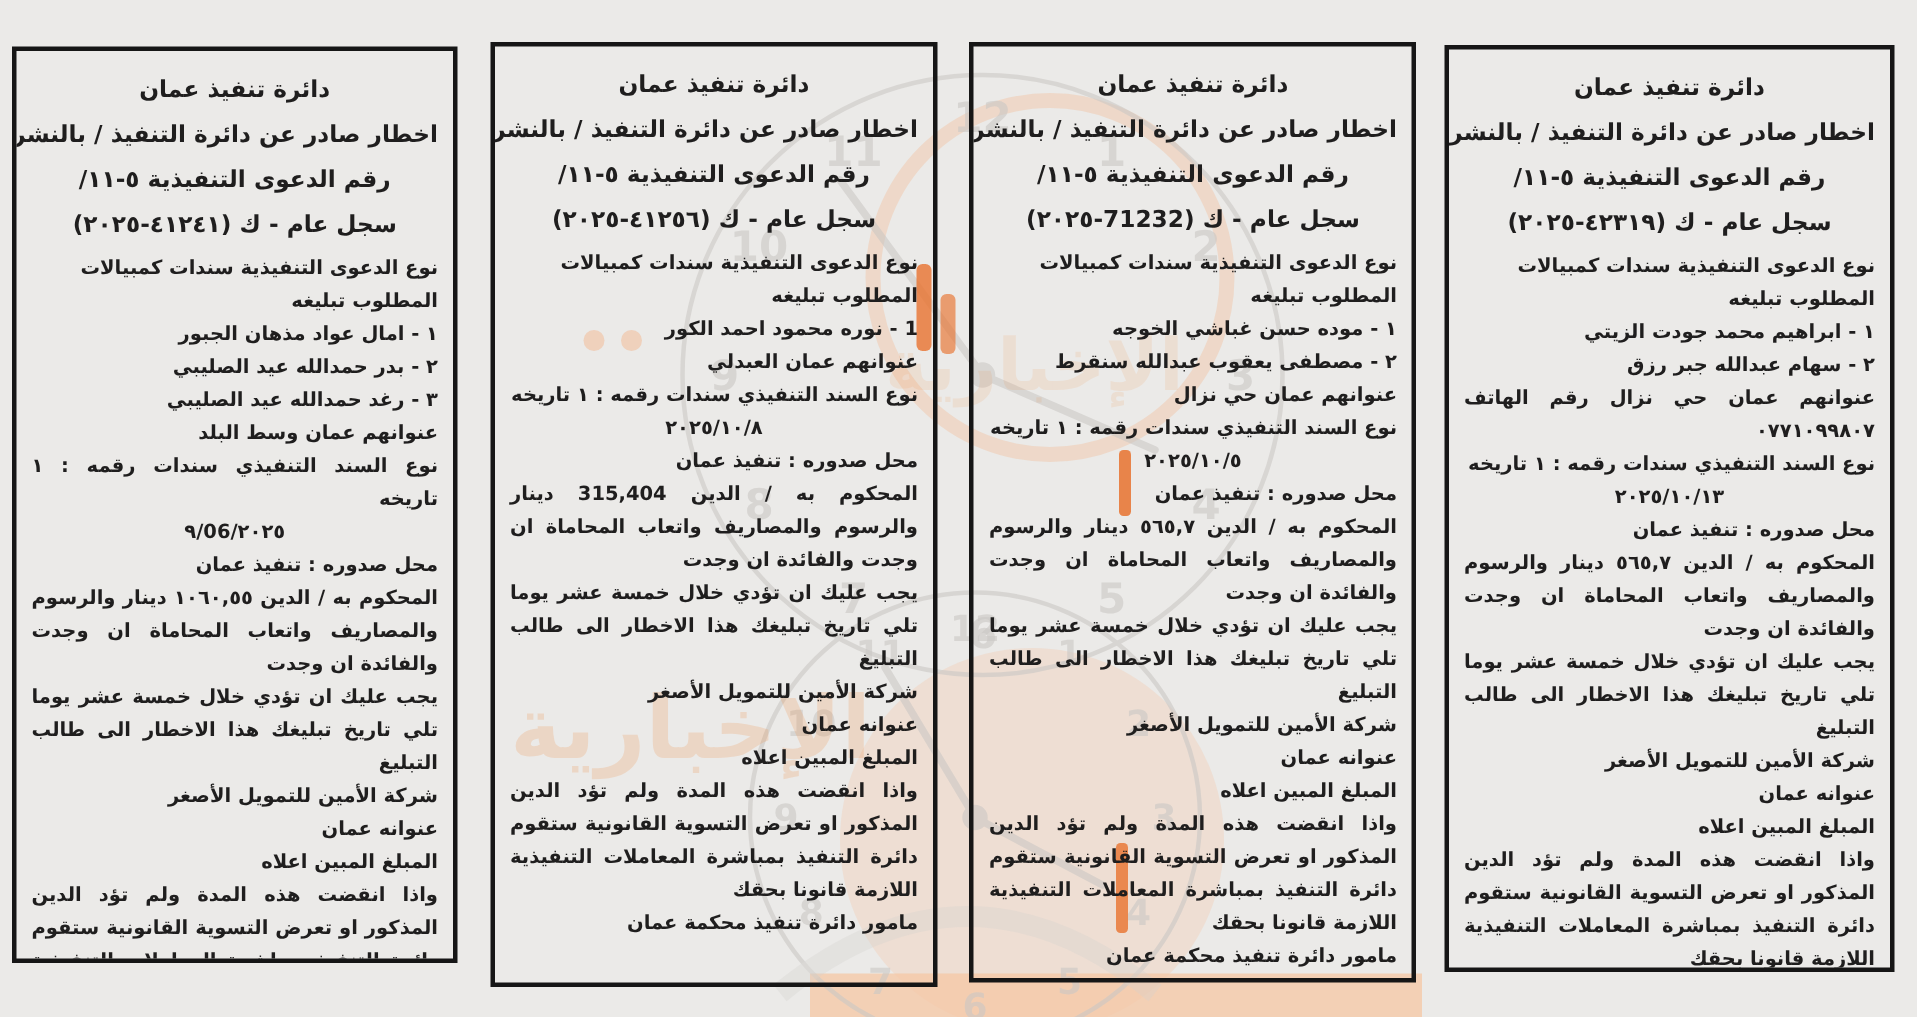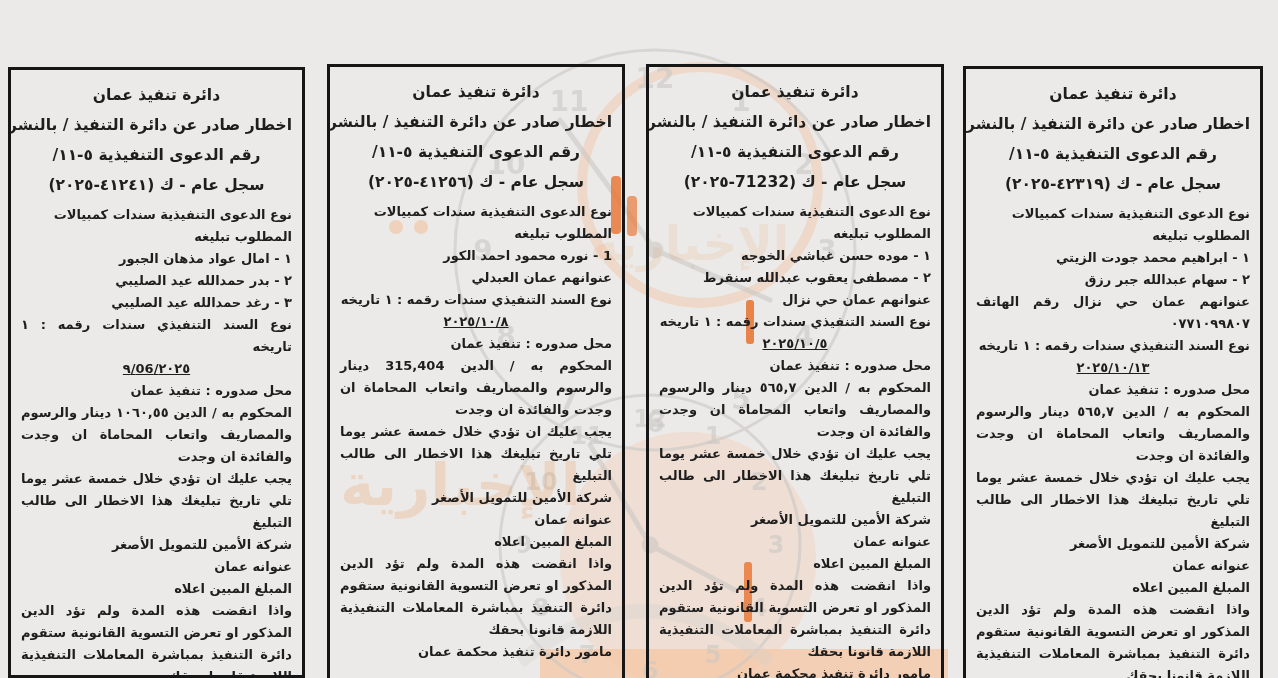--- a/index.html
+++ b/index.html
@@ -8,33 +8,33 @@
     background:#ebeae8;
     font-family:"DejaVu Sans",sans-serif;
   }
   
   svg.wm{position:absolute;left:0;top:0;z-index:0;}
   
   article.notice{
     position:absolute;z-index:1;box-sizing:border-box;
     border:3px solid #161616;background:transparent;
     padding:10px 10px 8px 10px;overflow:hidden;
-    color:#1f1e1e;font-weight:bold;margin-top:36px;
+    color:#1f1e1e;font-weight:bold;
   }
   article.notice:nth-of-type(1){left:963px;top:30px;width:300px;height:618px;}
   article.notice:nth-of-type(2){left:646px;top:28px;width:298px;height:627px;}
   article.notice:nth-of-type(3){left:327px;top:28px;width:298px;height:630px;}
   article.notice:nth-of-type(4){left:8px;  top:31px;width:297px;height:611px;}
   .head{text-align:center;font-size:15.5px;line-height:30px;margin-bottom:4px;}
   .hline{white-space:nowrap;}
   .body p.bline{
     margin:0;font-size:13px;line-height:22px;
     text-align:justify;
   }
-  .body p.date{text-align:center;text-decoration:underline;}
+  .body p.date{text-align:center;}
 </style>
 </head>
 <body>
 
 <svg class="wm" width="1278" height="678" viewBox="0 0 1278 678">
   <g>
     <circle cx="700" cy="185" r="118" fill="none" stroke="#f3b88f" stroke-width="10" opacity="0.35"></circle>
     <circle cx="688" cy="560" r="128" fill="#f5c5a3" opacity="0.30"></circle>
     <rect x="540" y="649" width="408" height="29" fill="#f6c7a4" opacity="0.75"></rect>
     <circle cx="396" cy="227" r="7" fill="#f3b88f" opacity="0.5"></circle>
@@ -168,20 +168,21 @@
       <div class="hline">اخطار صادر عن دائرة التنفيذ / بالنشر</div>
       <div class="hline">رقم الدعوى التنفيذية ٥-١١/</div>
       <div class="hline">سجل عام - ك (٤١٢٤١-٢٠٢٥)</div>
     </div>
   <div class="body">
       <p class="bline">نوع الدعوى التنفيذية سندات كمبيالات</p>
       <p class="bline">المطلوب تبليغه</p>
       <p class="bline">١ - امال عواد مذهان الجبور</p>
       <p class="bline">٢ - بدر حمدالله عيد الصليبي</p>
       <p class="bline">٣ - رغد حمدالله عيد الصليبي</p>
+      <p class="bline">عنوانهم عمان وسط البلد</p>
       <p class="bline">نوع السند التنفيذي سندات رقمه : ١ تاريخه</p>
       <p class="bline date">٢٠٢٥/06/٩</p>
       <p class="bline">محل صدوره : تنفيذ عمان</p>
       <p class="bline">المحكوم به / الدين ١٠٦٠,٥٥ دينار والرسوم والمصاريف واتعاب المحاماة ان وجدت والفائدة ان وجدت</p>
       <p class="bline">يجب عليك ان تؤدي خلال خمسة عشر يوما تلي تاريخ تبليغك هذا الاخطار الى طالب التبليغ</p>
       <p class="bline">شركة الأمين للتمويل الأصغر</p>
       <p class="bline">عنوانه عمان</p>
       <p class="bline">المبلغ المبين اعلاه</p>
       <p class="bline">واذا انقضت هذه المدة ولم تؤد الدين المذكور او تعرض التسوية القانونية ستقوم دائرة التنفيذ بمباشرة المعاملات التنفيذية اللازمة قانونا بحقك</p>
     </div>

